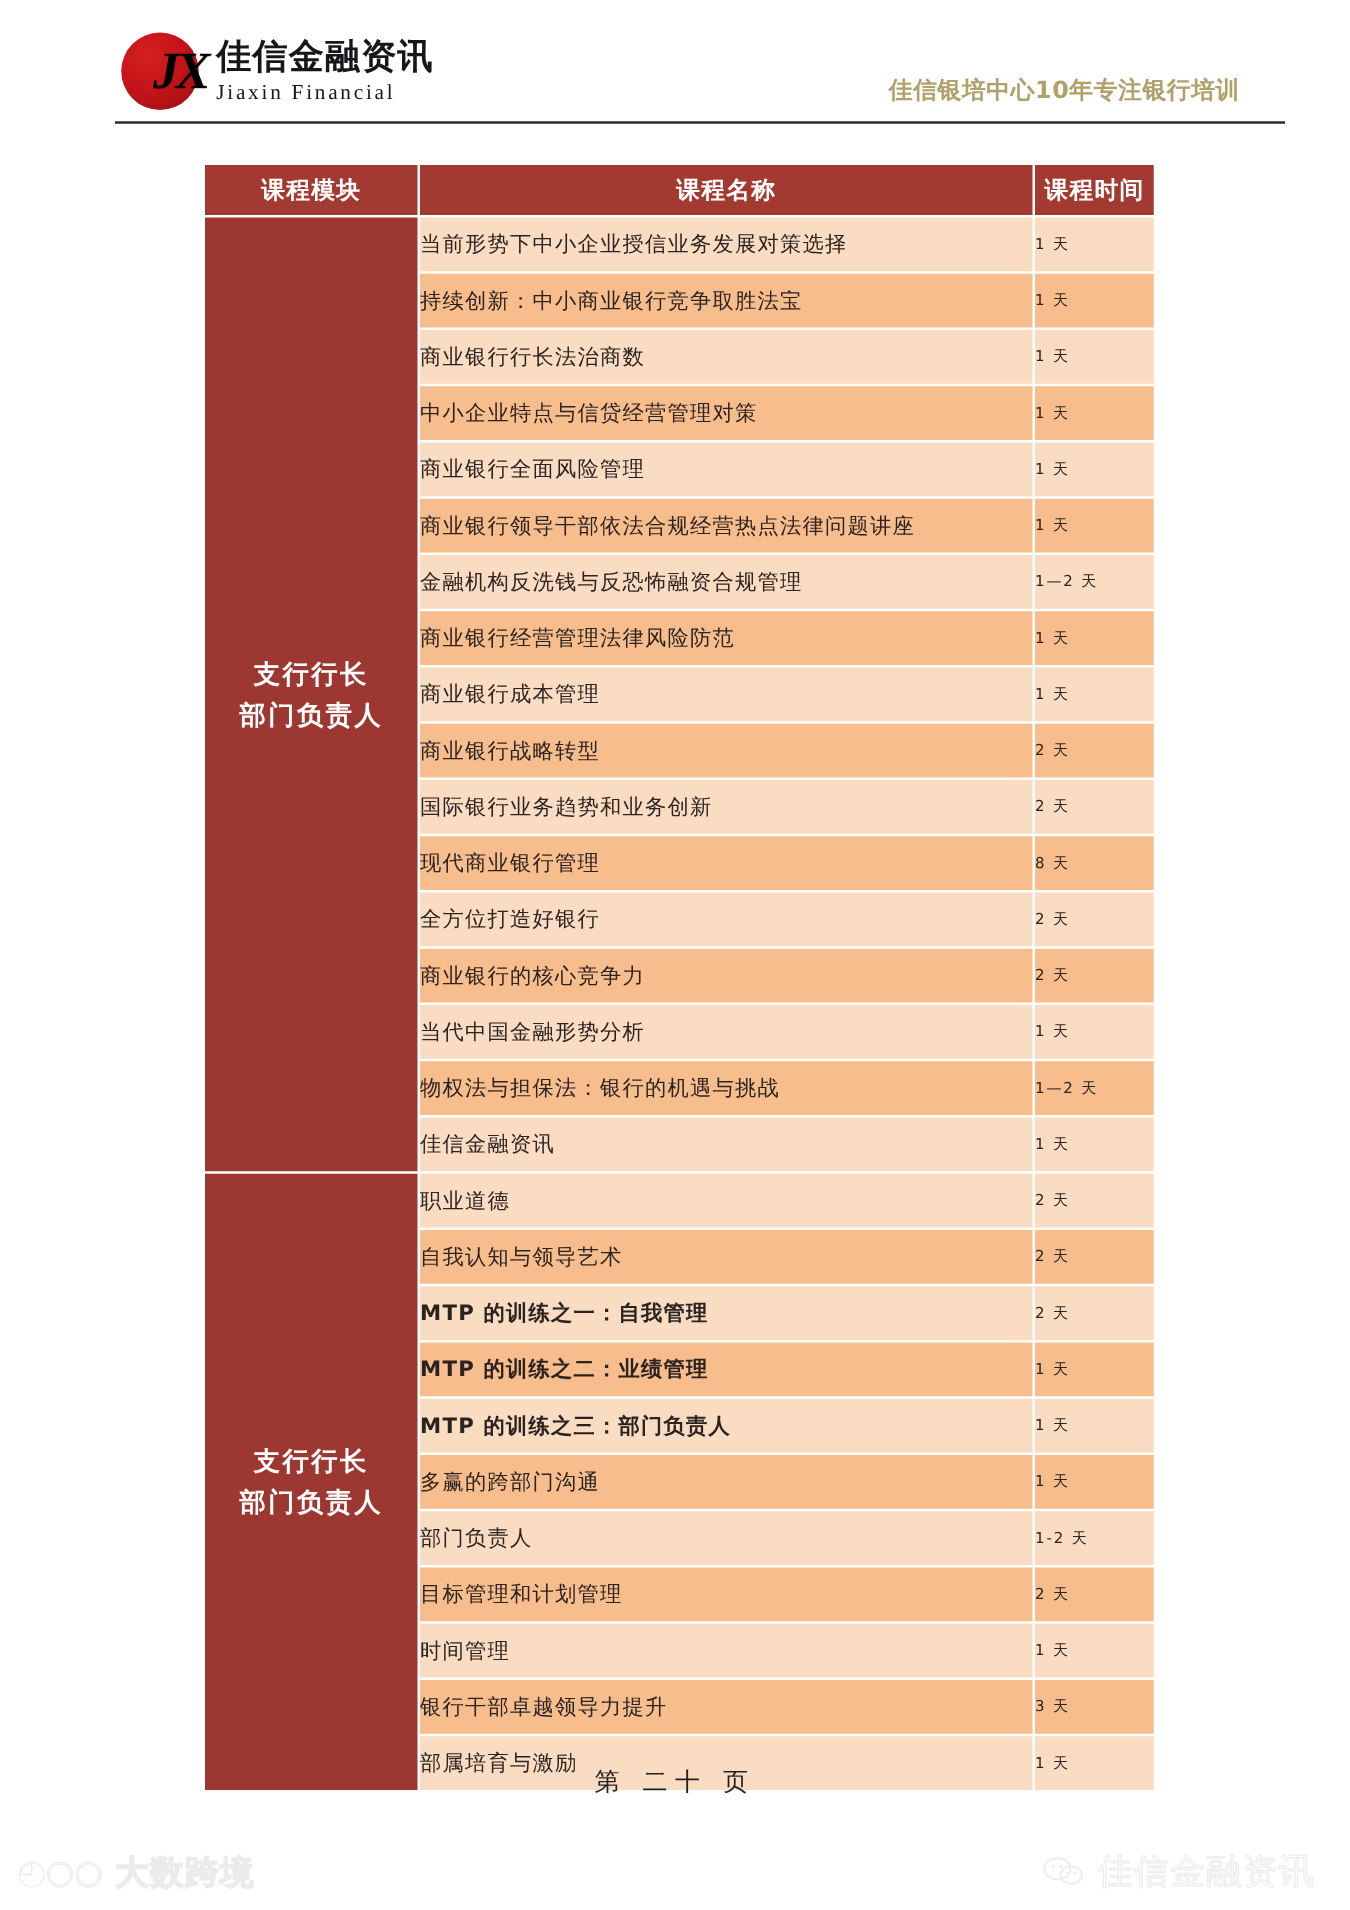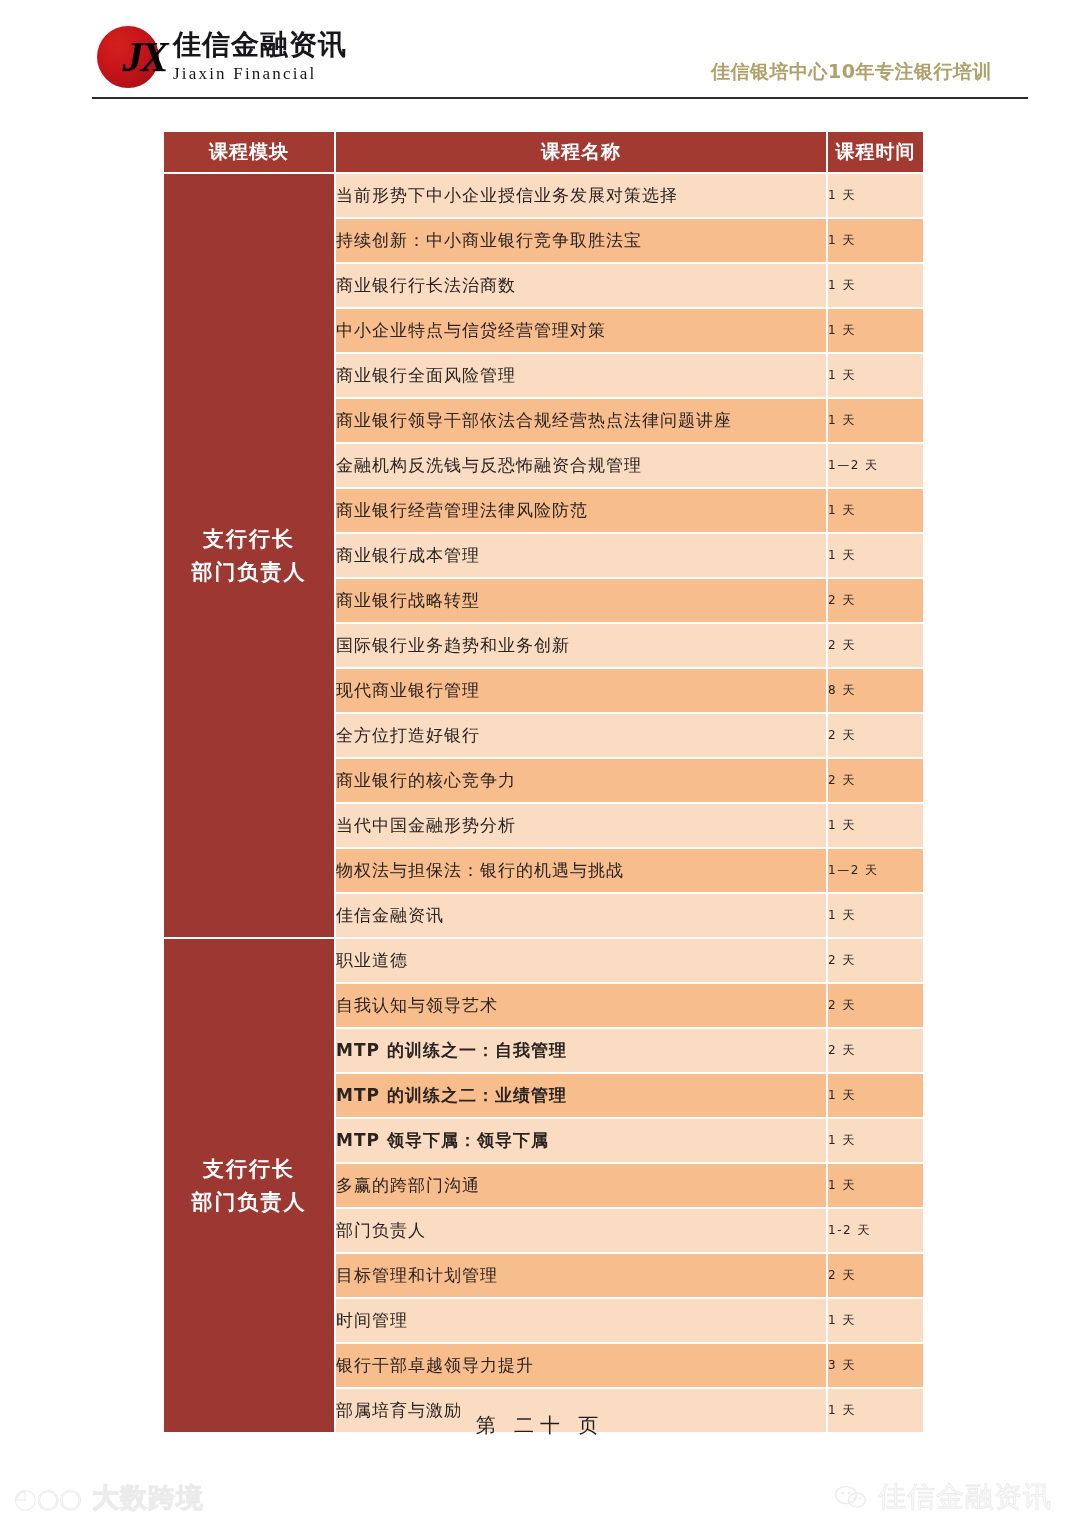--- a/index.html
+++ b/index.html
@@ -323,21 +323,21 @@
       </tr>
       <tr class="shade-a">
         <td class="name-cell latin">MTP 的训练之一：自我管理</td>
         <td class="time-cell">2 天</td>
       </tr>
       <tr class="shade-b">
         <td class="name-cell latin">MTP 的训练之二：业绩管理</td>
         <td class="time-cell">1 天</td>
       </tr>
       <tr class="shade-a">
-        <td class="name-cell latin">MTP 领导下属：领导下属</td>
+        <td class="name-cell latin">MTP 的训练之三：部门负责人</td>
         <td class="time-cell">1 天</td>
       </tr>
       <tr class="shade-b">
         <td class="name-cell">多赢的跨部门沟通</td>
         <td class="time-cell">1 天</td>
       </tr>
       <tr class="shade-a">
         <td class="name-cell">部门负责人</td>
         <td class="time-cell">1-2 天</td>
       </tr>

